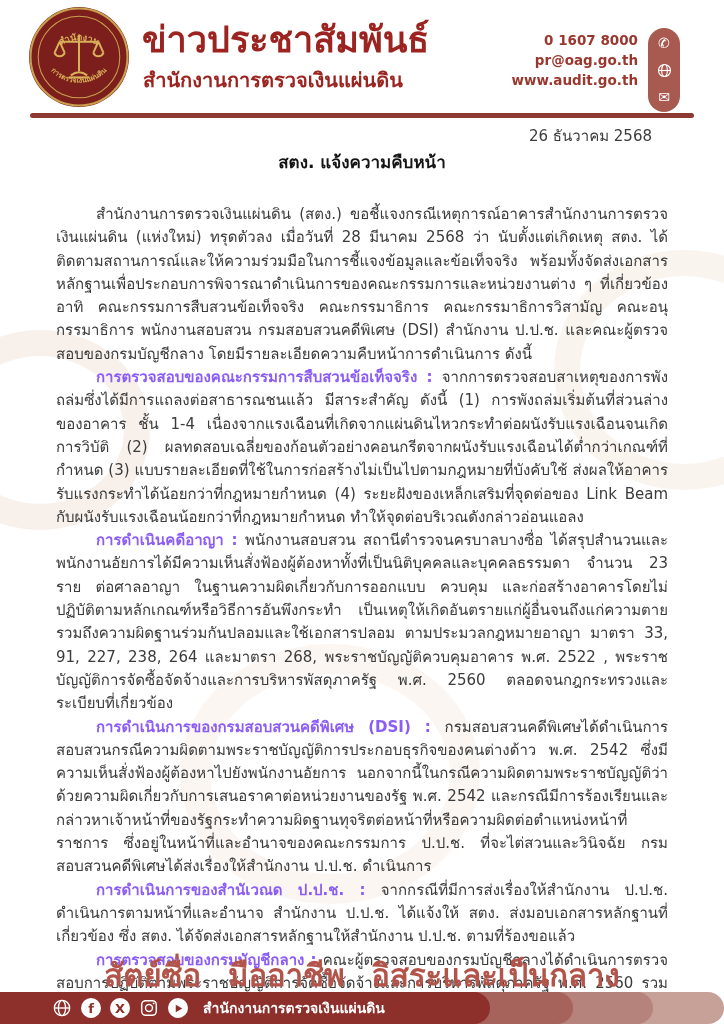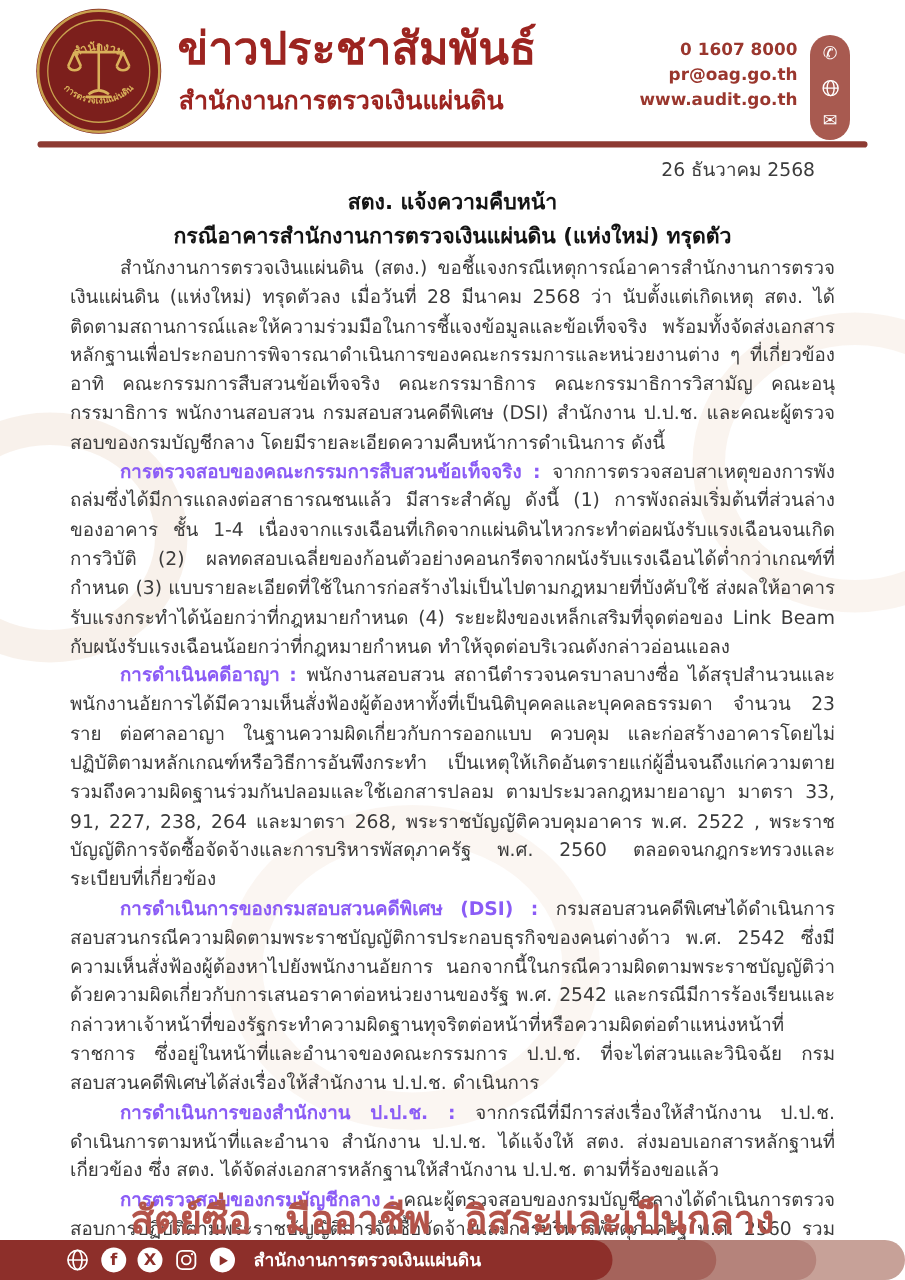--- a/index.html
+++ b/index.html
@@ -141,29 +141,28 @@
     </span>
     <span class="cic">✉</span>
   </div>
 
   <div class="divider"></div>
 
   <div class="date-line">26 ธันวาคม 2568</div>
 
   <div class="doc-title">
     <div>สตง. แจ้งความคืบหน้า</div>
-    <div>กรณีอาคารสำนักงานการตรวจเงินแผ่นดิน (แห่งใหม่) ทรุดตัว</div>
   </div>
 
   <div class="body-text">
     <p><span class="lead"></span><span>สำนักงานการตรวจเงินแผ่นดิน (สตง.) ขอชี้แจงกรณีเหตุการณ์อาคารสำนักงานการตรวจเงินแผ่นดิน (แห่งใหม่) ทรุดตัวลง เมื่อวันที่ 28 มีนาคม 2568 ว่า นับตั้งแต่เกิดเหตุ สตง. ได้ติดตามสถานการณ์และให้ความร่วมมือในการชี้แจงข้อมูลและข้อเท็จจริง พร้อมทั้งจัดส่งเอกสารหลักฐานเพื่อประกอบการพิจารณาดำเนินการของคณะกรรมการและหน่วยงานต่าง ๆ ที่เกี่ยวข้อง อาทิ คณะกรรมการสืบสวนข้อเท็จจริง คณะกรรมาธิการ คณะกรรมาธิการวิสามัญ คณะอนุกรรมาธิการ พนักงานสอบสวน กรมสอบสวนคดีพิเศษ (DSI) สำนักงาน ป.ป.ช. และคณะผู้ตรวจสอบของกรมบัญชีกลาง โดยมีรายละเอียดความคืบหน้าการดำเนินการ ดังนี้</span></p>
     <p><span class="lead">การตรวจสอบของคณะกรรมการสืบสวนข้อเท็จจริง : </span><span>จากการตรวจสอบสาเหตุของการพังถล่มซึ่งได้มีการแถลงต่อสาธารณชนแล้ว มีสาระสำคัญ ดังนี้ (1) การพังถล่มเริ่มต้นที่ส่วนล่างของอาคาร ชั้น 1-4 เนื่องจากแรงเฉือนที่เกิดจากแผ่นดินไหวกระทำต่อผนังรับแรงเฉือนจนเกิดการวิบัติ (2) ผลทดสอบเฉลี่ยของก้อนตัวอย่างคอนกรีตจากผนังรับแรงเฉือนได้ต่ำกว่าเกณฑ์ที่กำหนด (3) แบบรายละเอียดที่ใช้ในการก่อสร้างไม่เป็นไปตามกฎหมายที่บังคับใช้ ส่งผลให้อาคารรับแรงกระทำได้น้อยกว่าที่กฎหมายกำหนด (4) ระยะฝังของเหล็กเสริมที่จุดต่อของ Link Beam กับผนังรับแรงเฉือนน้อยกว่าที่กฎหมายกำหนด ทำให้จุดต่อบริเวณดังกล่าวอ่อนแอลง</span></p>
     <p><span class="lead">การดำเนินคดีอาญา : </span><span>พนักงานสอบสวน สถานีตำรวจนครบาลบางซื่อ ได้สรุปสำนวนและพนักงานอัยการได้มีความเห็นสั่งฟ้องผู้ต้องหาทั้งที่เป็นนิติบุคคลและบุคคลธรรมดา จำนวน 23 ราย ต่อศาลอาญา ในฐานความผิดเกี่ยวกับการออกแบบ ควบคุม และก่อสร้างอาคารโดยไม่ปฏิบัติตามหลักเกณฑ์หรือวิธีการอันพึงกระทำ เป็นเหตุให้เกิดอันตรายแก่ผู้อื่นจนถึงแก่ความตาย รวมถึงความผิดฐานร่วมกันปลอมและใช้เอกสารปลอม ตามประมวลกฎหมายอาญา มาตรา 33, 91, 227, 238, 264 และมาตรา 268, พระราชบัญญัติควบคุมอาคาร พ.ศ. 2522 , พระราชบัญญัติการจัดซื้อจัดจ้างและการบริหารพัสดุภาครัฐ พ.ศ. 2560 ตลอดจนกฎกระทรวงและระเบียบที่เกี่ยวข้อง</span></p>
     <p><span class="lead">การดำเนินการของกรมสอบสวนคดีพิเศษ (DSI) : </span><span>กรมสอบสวนคดีพิเศษได้ดำเนินการสอบสวนกรณีความผิดตามพระราชบัญญัติการประกอบธุรกิจของคนต่างด้าว พ.ศ. 2542 ซึ่งมีความเห็นสั่งฟ้องผู้ต้องหาไปยังพนักงานอัยการ นอกจากนี้ในกรณีความผิดตามพระราชบัญญัติว่าด้วยความผิดเกี่ยวกับการเสนอราคาต่อหน่วยงานของรัฐ พ.ศ. 2542 และกรณีมีการร้องเรียนและกล่าวหาเจ้าหน้าที่ของรัฐกระทำความผิดฐานทุจริตต่อหน้าที่หรือความผิดต่อตำแหน่งหน้าที่ราชการ ซึ่งอยู่ในหน้าที่และอำนาจของคณะกรรมการ ป.ป.ช. ที่จะไต่สวนและวินิจฉัย กรมสอบสวนคดีพิเศษได้ส่งเรื่องให้สำนักงาน ป.ป.ช. ดำเนินการ</span></p>
-    <p><span class="lead">การดำเนินการของสำนักงาน ป.ป.ช. : </span><span>จากกรณีที่มีการส่งเรื่องให้สำนักงาน ป.ป.ช. ดำเนินการตามหน้าที่และอำนาจ สำนักงาน ป.ป.ช. ได้แจ้งให้ สตง. ส่งมอบเอกสารหลักฐานที่เกี่ยวข้อง ซึ่ง สตง. ได้จัดส่งเอกสารหลักฐานให้สำนักงาน ป.ป.ช. ตามที่ร้องขอแล้ว</span></p>
+    <p><span class="lead">การดำเนินการของสำนัเวณด ป.ป.ช. : </span><span>จากกรณีที่มีการส่งเรื่องให้สำนักงาน ป.ป.ช. ดำเนินการตามหน้าที่และอำนาจ สำนักงาน ป.ป.ช. ได้แจ้งให้ สตง. ส่งมอบเอกสารหลักฐานที่เกี่ยวข้อง ซึ่ง สตง. ได้จัดส่งเอกสารหลักฐานให้สำนักงาน ป.ป.ช. ตามที่ร้องขอแล้ว</span></p>
     <p><span class="lead">การตรวจสอบของกรมบัญชีกลาง : </span><span>คณะผู้ตรวจสอบของกรมบัญชีกลางได้ดำเนินการตรวจสอบการปฏิบัติตามพระราชบัญญัติการจัดซื้อจัดจ้างและการบริหารพัสดุภาครัฐ พ.ศ. 2560 รวมถึงกฎหมายที่เกี่ยวข้อง โดย สตง. ได้ตอบข้อซักถามและชี้แจงข้อมูล พร้อมทั้งจัดส่งเอกสารหลักฐานที่เกี่ยวข้องเพื่อการตรวจสอบดังกล่าวแล้ว</span></p>
 
   </div>
 
   <div class="tagline">สัตย์ซื่อ มืออาชีพ อิสระและเป็นกลาง</div>
 
   <div class="bottom-bar">
     <div class="bar-seg seg-1"></div>
     <div class="bar-seg seg-2"></div>
     <div class="bar-seg seg-3"></div>

